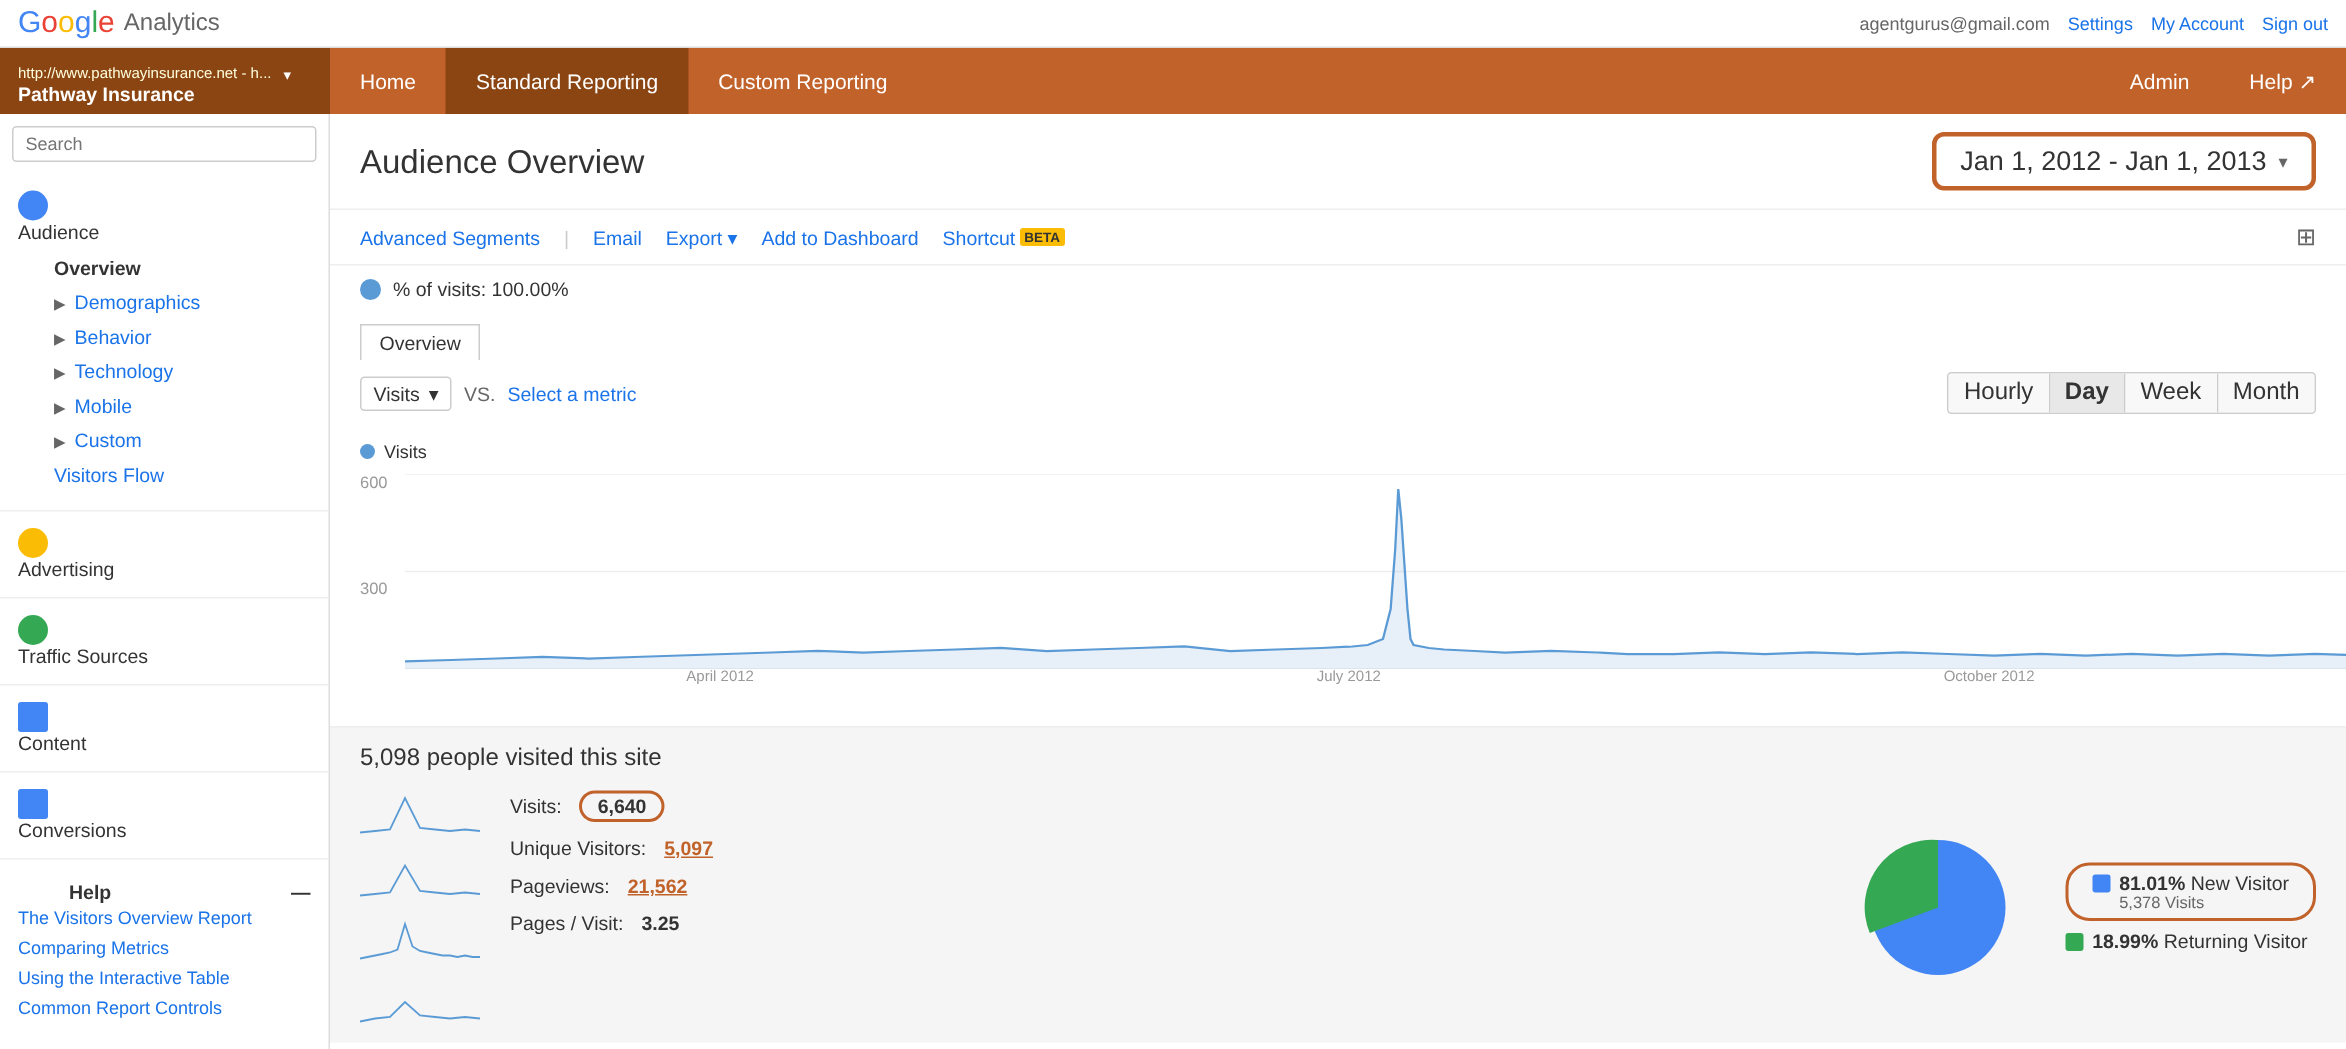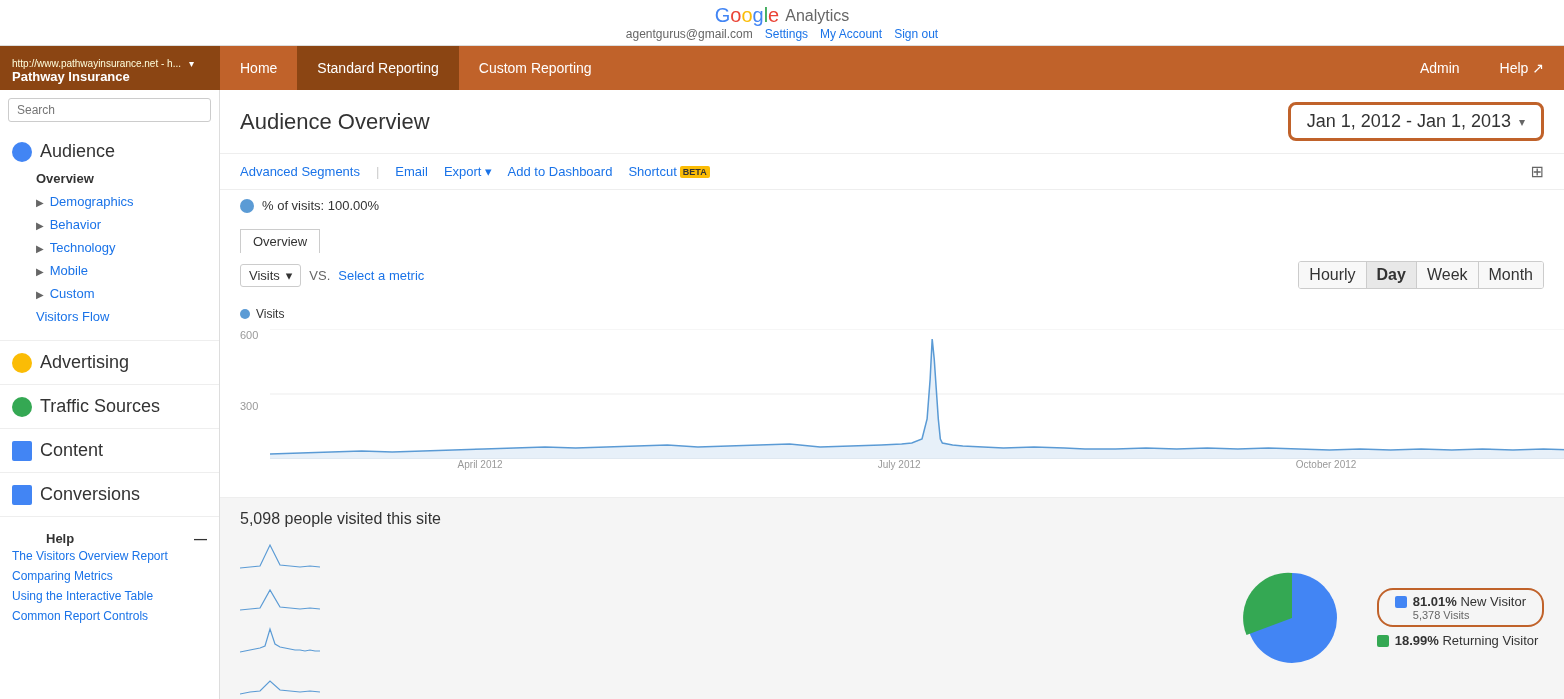--- a/index.html
+++ b/index.html
@@ -1,21 +1,21 @@
 <!DOCTYPE html>
 <html><head>
   <meta charset="utf-8">
   <style>
     * { margin: 0; padding: 0; box-sizing: border-box; }
     body { font-family: Arial, sans-serif; font-size: 13px; background: #fff; color: #333; width: 1564px; }
 
     
     .top-bar {
       display: flex; align-items: center; justify-content: space-between;
-      padding: 4px 12px; background: #fff; border-bottom: 1px solid #ddd; flex-direction: column;
+      padding: 4px 12px; background: #fff; border-bottom: 1px solid #ddd;
     }
     .top-bar-logo { display: flex; align-items: center; gap: 6px; }
     .google-text { font-size: 20px; }
     .g-blue { color: #4285F4; }
     .g-red { color: #EA4335; }
     .g-yellow { color: #FBBC05; }
     .g-green { color: #34A853; }
     .analytics-text { color: #666; font-size: 16px; }
     .top-bar-user { display: flex; gap: 12px; align-items: center; font-size: 12px; color: #666; }
     .top-bar-user a { color: #1a73e8; text-decoration: none; }
@@ -45,21 +45,21 @@
     .main-layout { display: flex; height: calc(699px - 44px - 28px); }
 
     
     .sidebar { width: 220px; border-right: 1px solid #ddd; background: #fff; overflow-y: auto; }
     .sidebar-search { padding: 8px; }
     .sidebar-search input {
       width: 100%; border: 1px solid #ccc; border-radius: 3px; padding: 4px 8px; font-size: 12px;
     }
     .sidebar-section { padding: 6px 0; }
     .sidebar-item {
-      display: flex; align-items: flex-end; padding: 5px 12px; cursor: pointer; color: #333; font-size: 18px;
+      display: flex; align-items: flex-start; padding: 5px 12px; cursor: pointer; color: #333; font-size: 13px; flex-direction: column;
     }
     .sidebar-item-icon { width: 20px; height: 20px; margin-right: 8px; display: flex; align-items: center; justify-content: center; }
     .sidebar-item-sub { padding: 4px 12px 4px 36px; cursor: pointer; color: #1a73e8; font-size: 13px; }
     .sidebar-item-sub.active { font-weight: bold; color: #333; text-decoration: none; }
     .sidebar-arrow { font-size: 10px; margin-right: 6px; color: #666; }
     .sidebar-divider { border: none; border-top: 1px solid #eee; margin: 6px 0; }
 
     
     .help-section { padding: 8px 12px; }
     .help-header { display: flex; justify-content: space-between; align-items: center; font-weight: bold; font-size: 13px; padding-left: 34px; }
@@ -354,20 +354,38 @@
               <polyline fill="none" stroke="#5b9bd5" stroke-width="1.2" points="0,28 10,27 20,26 30,8 40,25 50,26 60,27 70,26 80,27"></polyline>
             </svg>
             <svg width="80" height="30" viewBox="0 0 80 30">
               <polyline fill="none" stroke="#5b9bd5" stroke-width="1.2" points="0,28 5,27 10,26 15,25 20,24 25,22 30,5 35,20 40,23 45,24 50,25 55,26 60,26 65,27 70,26 75,27 80,27"></polyline>
             </svg>
             <svg width="80" height="30" viewBox="0 0 80 30">
               <polyline fill="none" stroke="#5b9bd5" stroke-width="1.2" points="0,28 10,26 20,25 30,15 40,24 50,25 60,26 70,25 80,26"></polyline>
             </svg>
           </div>
 
+          <div style="display:flex;flex-direction:column;gap:10px;">
+            <div class="stat-row">
+              <span>Visits: </span>
+              <span class="stat-value" style="border:2px solid #c0622a;border-radius:16px;padding:1px 10px;">6,640</span>
+            </div>
+            <div class="stat-row">
+              <span>Unique Visitors: </span>
+              <span class="stat-value" style="text-decoration:underline;color:#c0622a;">5,097</span>
+            </div>
+            <div class="stat-row">
+              <span>Pageviews: </span>
+              <span class="stat-value" style="text-decoration:underline;color:#c0622a;">21,562</span>
+            </div>
+            <div class="stat-row">
+              <span>Pages / Visit: </span>
+              <span class="stat-value">3.25</span>
+            </div>
+          </div>
         </div>
 
         <div class="stats-right">
           <svg width="110" height="110" viewBox="0 0 110 110">
 
             <circle cx="55" cy="55" r="45" fill="#4285F4"></circle>
 
             <path d="M55,55 L55,10 A45,45 0 0,0 9.5,72 Z" fill="#34A853"></path>
           </svg>
           <div class="pie-legend">

